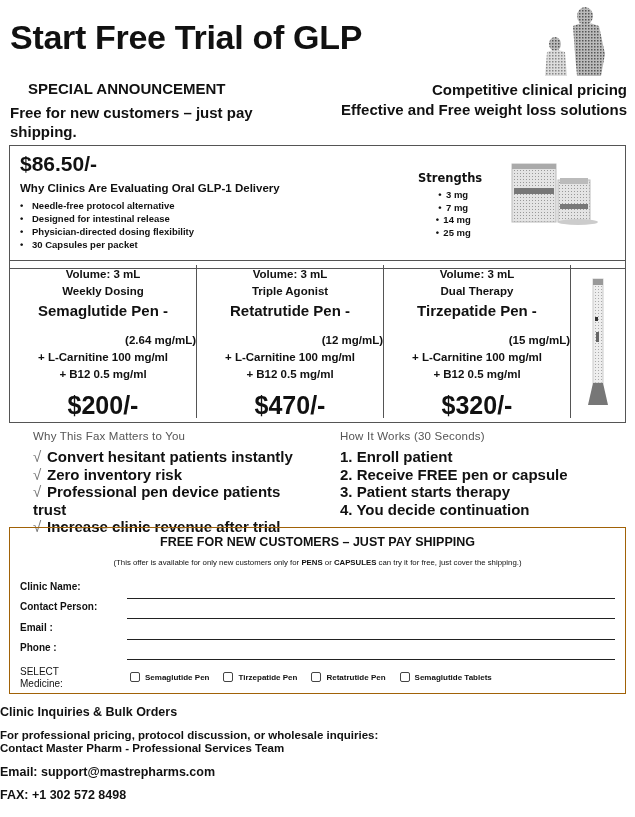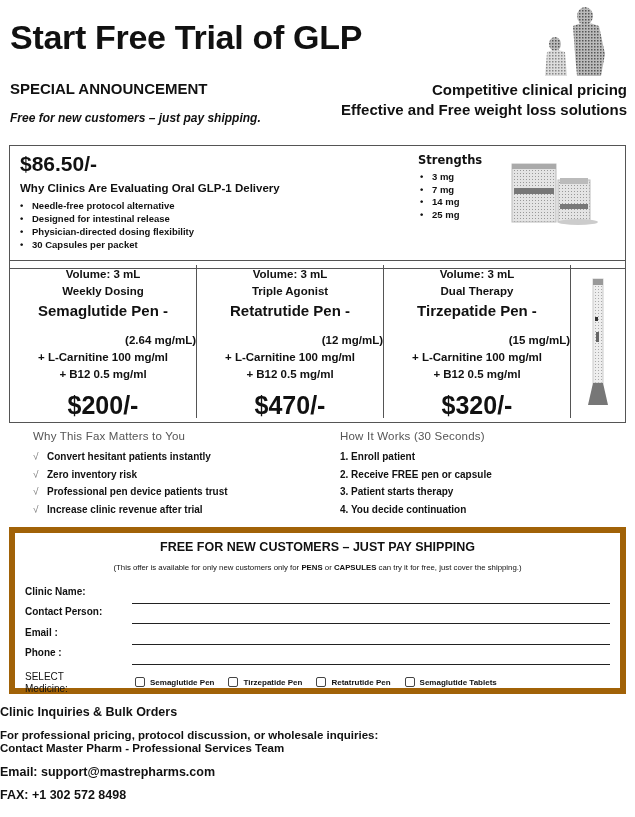--- a/index.html
+++ b/index.html
@@ -3,54 +3,54 @@
   <meta charset="utf-8">
   <style>
     * { box-sizing: border-box; margin: 0; padding: 0; }
     html, body { width: 635px; height: 817px; background: #fff; overflow: hidden; }
     body { font-family: "Liberation Sans", sans-serif; color: #111; position: relative; }
 
     .title { position: absolute; left: 10px; top: 18px; font-size: 34px; font-weight: bold; letter-spacing: -0.3px; color: #111; }
     .hero-img { position: absolute; left: 525px; top: 4px; width: 100px; height: 72px; }
 
     .announce-left { position: absolute; left: 10px; top: 80px; width: 290px; }
-    .announce-left .a1 { font-size: 15px; font-weight: bold; }
-    .announce-left .a2 { font-size: 12px; font-weight: bold; line-height: 19px; margin-top: 12px; font-style: italic; }
+    .announce-left .a1 { font-size: 15px; font-weight: bold; margin-left: 18px; }
+    .announce-left .a2 { font-size: 15px; font-weight: bold; line-height: 19px; margin-top: 6px; }
     .announce-right { position: absolute; right: 8px; top: 80px; text-align: right; }
     .announce-right div { font-size: 15px; font-weight: bold; line-height: 20px; }
 
     .capsule-box { position: absolute; left: 9px; top: 145px; width: 617px; height: 124px; border: 1px solid #555; }
     .capsule-box .price { position: absolute; left: 10px; top: 6px; font-size: 21px; font-weight: bold; }
     .capsule-box .why { position: absolute; left: 10px; top: 36px; font-size: 11.5px; font-weight: bold; }
     .capsule-box ul { position: absolute; left: 10px; top: 53px; list-style: none; }
     .capsule-box li { font-size: 9.5px; font-weight: bold; line-height: 13px; }
     .capsule-box li::before { content: "\2022"; display: inline-block; width: 12px; }
-    .strengths { position: absolute; left: 408px; top: 7px; }
+    .strengths { position: absolute; left: 408px; top: 25px; text-align: center; }
     .strengths .st-title { font-size: 11.5px; font-weight: bold; font-family: "DejaVu Sans", sans-serif; }
     .strengths ul { position: static; margin-top: 4px; margin-left: 2px; }
     .strengths li { font-size: 9.5px; line-height: 12.5px; }
     .bottle-img { position: absolute; left: 498px; top: 12px; width: 100px; height: 70px; }
 
     .pens-box { position: absolute; left: 9px; top: 260px; width: 617px; height: 163px; border: 1px solid #555; display: flex; }
     .pen-col { width: 187px; text-align: center; border-right: 1px solid #555; margin: 4px 0; padding-top: 1px; }
     .pen-col .vol { font-size: 11.5px; font-weight: bold; line-height: 17px; }
     .pen-col .type { font-size: 11.5px; font-weight: bold; line-height: 17px; }
     .pen-col .name { font-size: 15px; font-weight: bold; line-height: 21px; }
     .pen-col .conc { font-size: 11.5px; font-weight: bold; line-height: 17px; margin-top: 11px; text-align: right; }
     .pen-col .add { font-size: 11.5px; font-weight: bold; line-height: 17px; }
     .pen-col .pprice { font-size: 25px; font-weight: bold; margin-top: 8px; }
     .pen-img-col { flex: 1; display: flex; justify-content: center; align-items: center; }
 
     .why-fax { position: absolute; left: 33px; top: 430px; width: 270px; }
     .how-works { position: absolute; left: 340px; top: 430px; width: 280px; }
     .sec-title { font-size: 11.5px; color: #555; letter-spacing: 0.2px; margin-bottom: 6px; }
-    .why-fax .item, .how-works .item { font-size: 10px; font-weight: bold; line-height: 17.5px; }
+    .why-fax .item, .how-works .item { font-size: 15px; font-weight: bold; line-height: 17.5px; }
     .why-fax .check { color: #777; font-weight: normal; display: inline-block; width: 14px; }
 
-    .form-box { position: absolute; left: 9px; top: 527px; width: 617px; height: 167px; border: 6px solid #a16207; }
+    .form-box { position: absolute; left: 9px; top: 527px; width: 617px; height: 167px; border: 1px solid #a16207; }
     .form-box .f-title { position: absolute; left: 0; right: 0; top: 7px; text-align: center; font-size: 12.5px; font-weight: bold; }
     .form-box .f-note { position: absolute; left: 0; right: 0; top: 30px; text-align: center; font-size: 7.8px; }
     .field-row { position: absolute; left: 10px; right: 10px; height: 16px; }
     .field-row .lbl { position: absolute; left: 0; top: 0; font-size: 10px; font-weight: bold; }
     .field-row .line { position: absolute; left: 107px; right: 0; bottom: -2px; border-bottom: 1px solid #222; height: 0; }
     .select-row { position: absolute; left: 10px; top: 138px; right: 10px; }
     .select-row .lbl { font-size: 10px; font-weight: normal; line-height: 12px; width: 100px; }
     .chk-group { position: absolute; left: 110px; top: 6px; display: flex; gap: 14px; }
     .chk { display: flex; align-items: center; gap: 5px; font-size: 8px; font-weight: bold; }
     .chk .box { width: 10px; height: 10px; border: 1px solid #444; border-radius: 2px; display: inline-block; }

